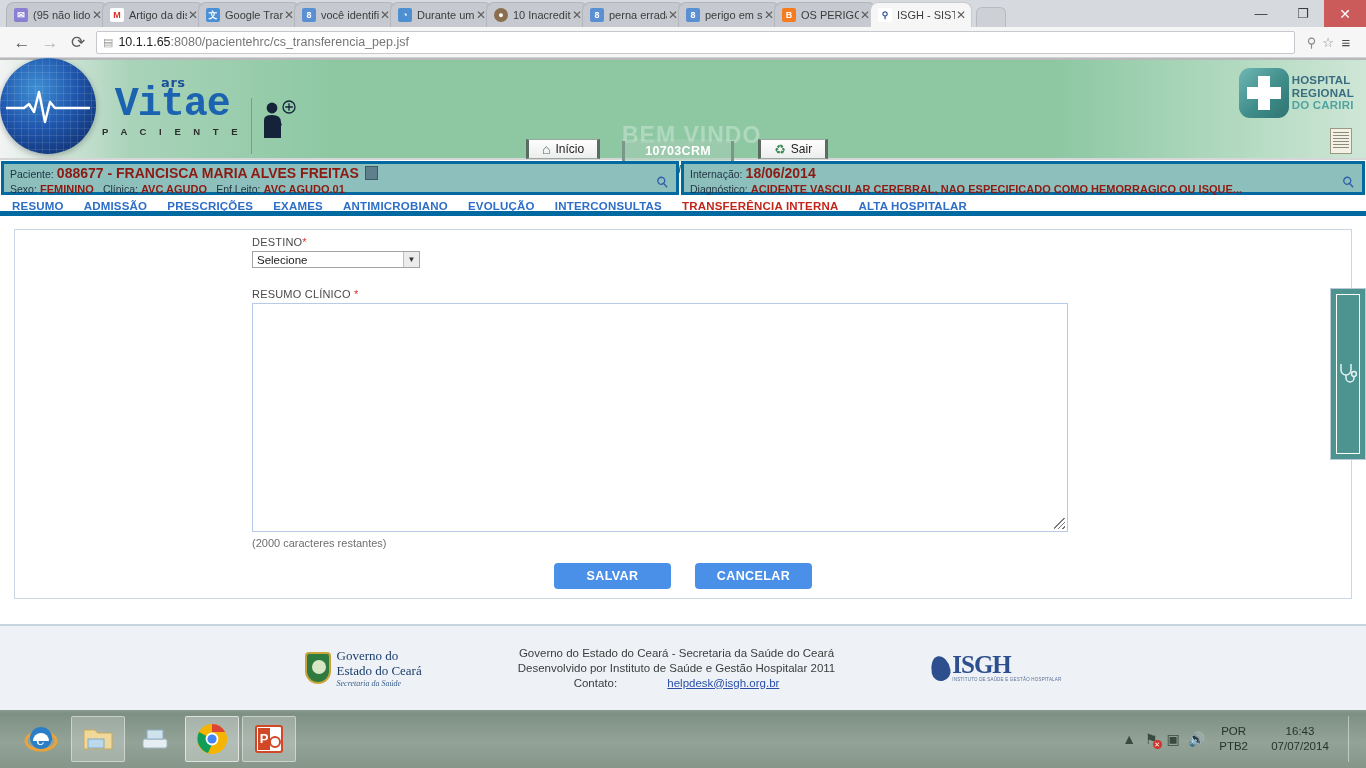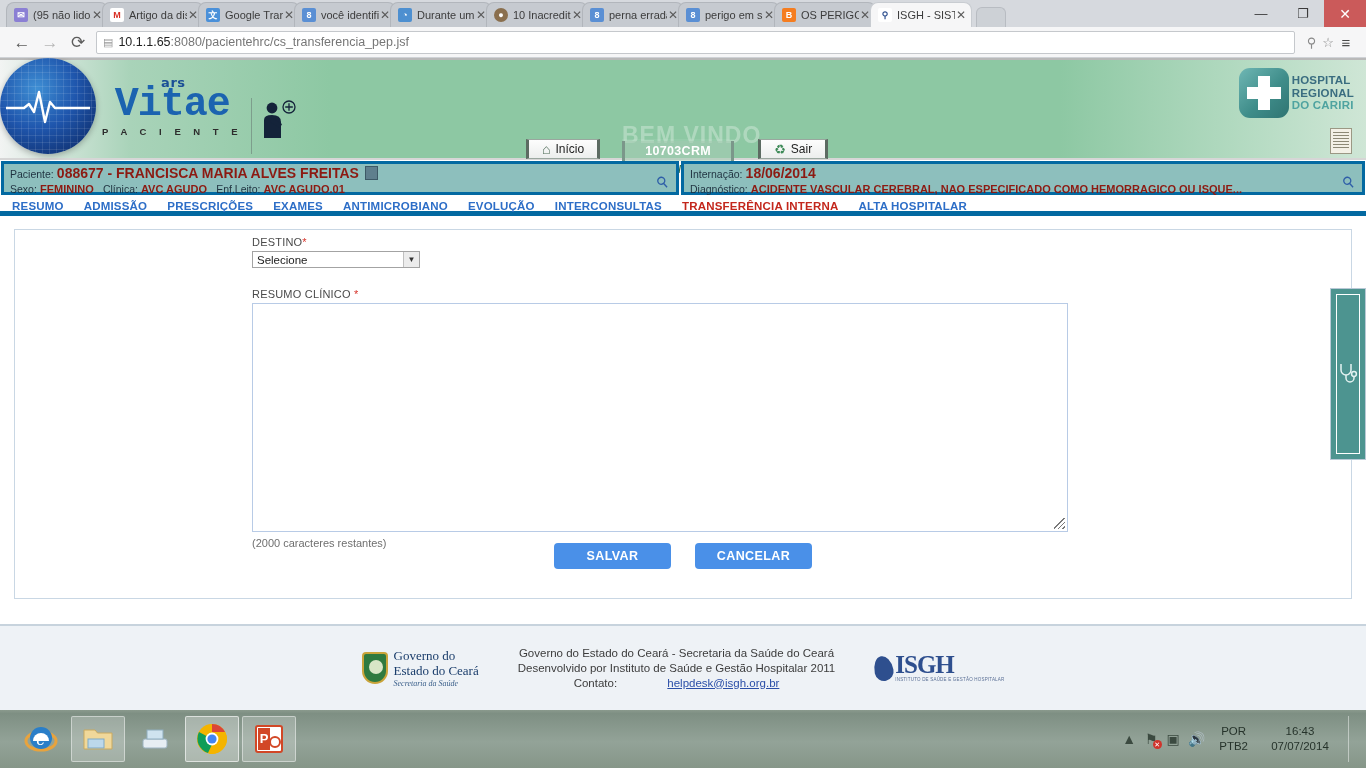--- a/index.html
+++ b/index.html
@@ -213,37 +213,37 @@
     background:
       linear-gradient(135deg, transparent 0 44%, #7a7a7a 44% 52%, transparent 52% 100%),
       linear-gradient(135deg, transparent 0 64%, #7a7a7a 64% 72%, transparent 72% 100%),
       linear-gradient(135deg, transparent 0 84%, #7a7a7a 84% 92%, transparent 92% 100%);
   }
   .counter { font-size: 11px; color: #6f6f6f; margin-top: 5px; font-family: "Liberation Sans", sans-serif; }
   .btnrow { position: absolute; left: 0; right: 0; top: 313px; display: flex; justify-content: center; gap: 24px; }
   .btn {
     background: #4a90e8; color: #fff; border: none; border-radius: 4px;
     height: 26px; width: 117px; font-size: 12.5px; font-weight: bold; letter-spacing: .4px;
-    font-family: "Liberation Sans", sans-serif; cursor: pointer;
+    font-family: "Liberation Sans", sans-serif; cursor: pointer; margin-top: 20px;
   }
 
   
   .sidetab {
     position: absolute; right: 0; top: 230px; width: 36px; height: 172px;
     background: #4d9490; border: 1px solid #b9c9d6;
     display: flex; align-items: center; justify-content: center;
   }
   .sidetab .inner { position:absolute; inset:5px; border:1px solid #fff; }
   .sidetab .steth { font-size: 20px; color: #dff0ef; position: relative; z-index: 2; }
 
   
   .footer {
     position: absolute; left: 0; bottom: 0; width: 1366px; height: 86px;
     background: #eef2f6; border-top: 2px solid #c7d3dd;
-    display: flex; align-items: center; justify-content: center; gap: 39px;
+    display: flex; align-items: center; justify-content: center; gap: 96px;
   }
   .gov { display: flex; align-items: center; gap: 6px; }
   .gov-shield {
     width: 26px; height: 32px; background: #2f7a3f;
     border: 2px solid #caa43a; border-radius: 4px 4px 13px 13px;
     position: relative;
   }
   .gov-shield::after { content:""; position:absolute; left:5px; top:6px; width:14px; height:14px;
     border-radius:50%; background:#d8e6c6; }
   .gov-txt { line-height: 1.18; color: #1a3d6b; font-family: "Liberation Serif", serif; }

